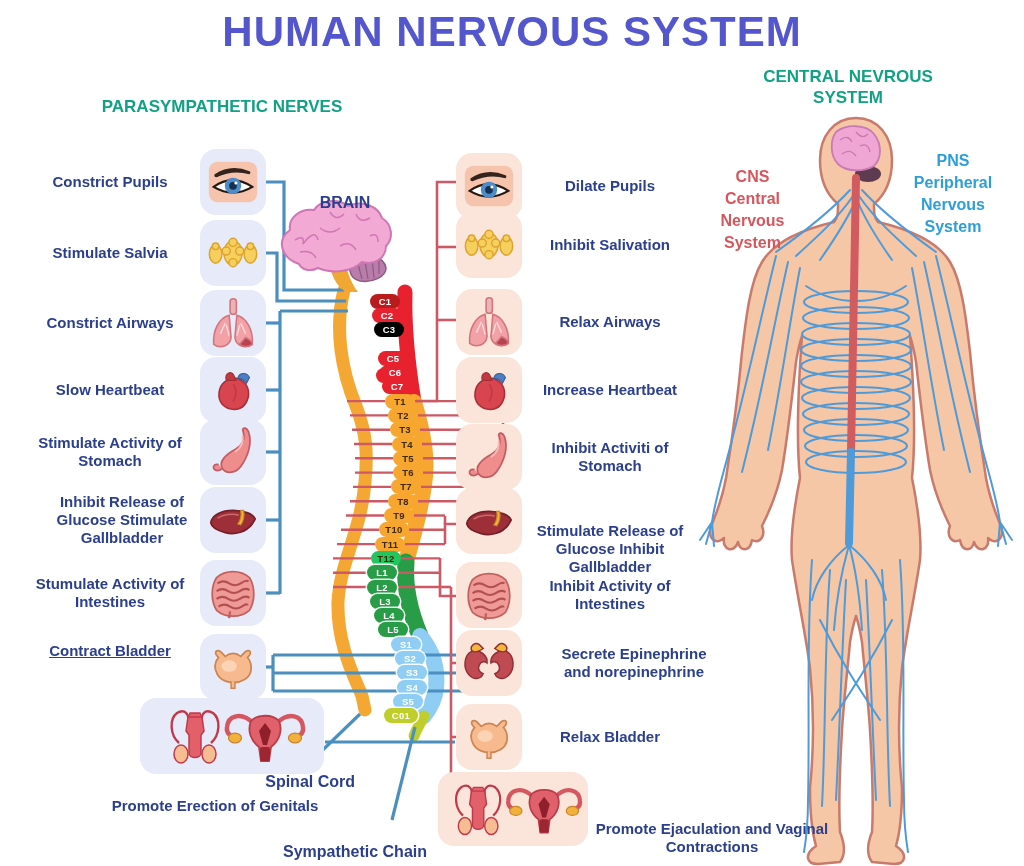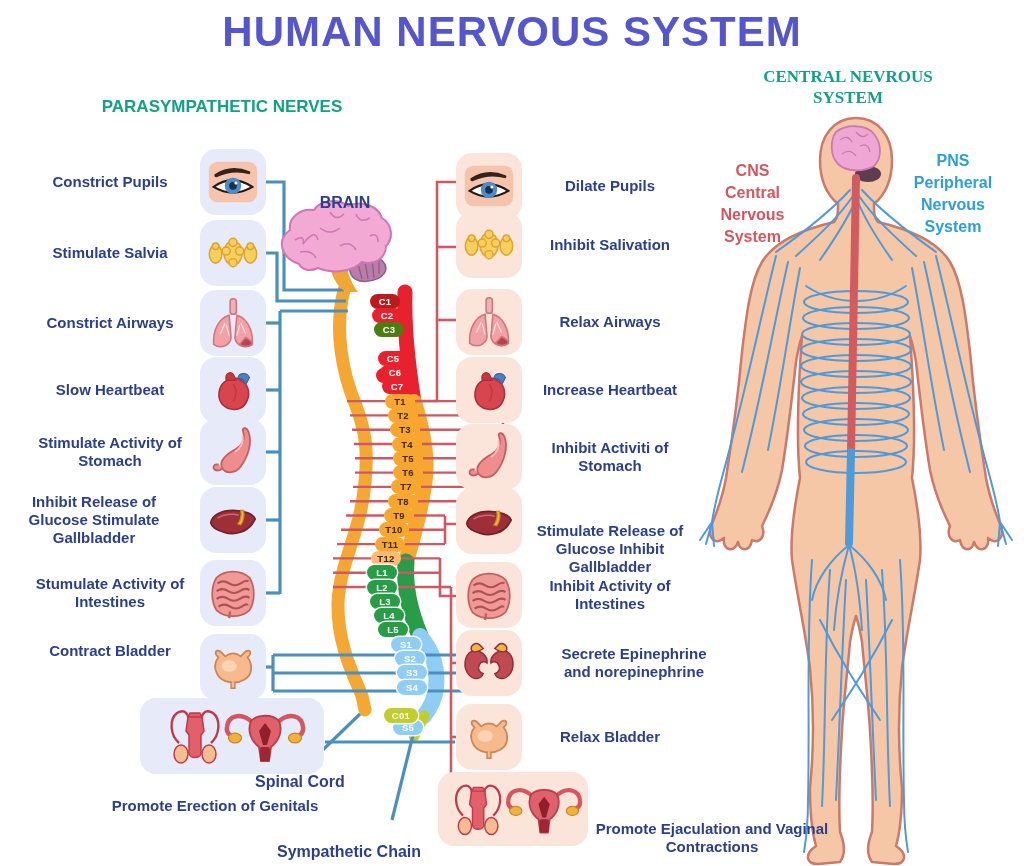--- a/index.html
+++ b/index.html
@@ -14,21 +14,21 @@
                transform:translateY(-50%);}
   .tile{border-radius:16px;z-index:2;display:flex;align-items:center;justify-content:center;}
   .tile.left{background:var(--leftTile);}
   .tile.right{background:var(--rightTile);}
   .tile svg{display:block;}
   .pill{position:absolute;z-index:3;height:15px;border-radius:8px;text-align:center;
         font-size:9.5px;font-weight:bold;line-height:15px;letter-spacing:.3px;}
   .pill.rim{box-shadow:0 0 0 1.5px rgba(255,255,255,.9);}
   .brain-label{font-size:16px;font-weight:bold;color:var(--label);text-align:center;}
   .cnspns{font-size:16px;font-weight:bold;text-align:center;line-height:22px;}
-  .annot{font-size:16px;font-weight:bold;color:var(--label);text-align:left;line-height:20px;}
+  .annot{font-size:16px;font-weight:bold;color:var(--label);text-align:right;line-height:20px;}
 </style>
 </head>
 <body>
 
 <div class="stage" style="--title: #5456ce; --heading: #12a184; --label: #2b3f8c; --leftTile: #e7eaf8; --rightTile: #fbe4d9;">
 
   <svg class="overlay" width="1024" height="866" viewBox="0 0 1024 866">
 
     <g fill="none" stroke-linecap="round">
       <path d="M405 292 C404 325 408 365 414 402" stroke="#e8212e" stroke-width="15"></path>
@@ -179,25 +179,25 @@
           <path d="M860 146 Q868 142 870 152"></path>
       </g>
       <path d="M856 178 L851 452" stroke="#d25b60" stroke-width="8" stroke-linecap="round" fill="none"></path>
       <path d="M851 452 L849 543" stroke="#4f9ad8" stroke-width="8" stroke-linecap="round" fill="none"></path>
     </g>
   </svg>
 
   <div class="abs col-heading" style="left:97px;top:96px;width:250px;">PARASYMPATHETIC NERVES</div>
 
   <div class="abs title">HUMAN NERVOUS SYSTEM</div>
-  <div class="abs col-heading" style="left:743px;top:66px;width:210px;font-family:Liberation Serif, serif;">CENTRAL NEVROUS SYSTEM</div>
+  <div class="abs col-heading" style="left:743px;top:66px;width:210px;">CENTRAL NEVROUS SYSTEM</div>
 
   <div class="abs brain-label" style="left:305px;top:194px;width:80px;">BRAIN</div>
 
-  <div class="abs cnspns" id="cns-block" style="left:695px;top:160px;width:115px;color:#d5575e;">
+  <div class="abs cnspns" id="cns-block" style="left:695px;top:166px;width:115px;color:#d5575e;">
       <div>CNS</div>
       <div>Central</div>
       <div>Nervous</div>
       <div>System</div>
     </div>
   <div class="abs cnspns" id="pns-block" style="left:893px;top:150px;width:120px;color:#2d9fd8;">
       <div>PNS</div>
       <div>Peripheral</div>
       <div>Nervous</div>
       <div>System</div>
@@ -265,42 +265,42 @@
         </svg>
       </div>
       <div class="abs organ-label" style="left:24px;top:452px;width:172px;">Stimulate Activity of Stomach</div>
       <div class="abs tile left" style="left:200px;top:487px;width:66px;height:66px;">
         <svg width="58" height="58" viewBox="0 0 60 60">
           <path d="M7 33 C8 25 18 20 30 20 C42 20 51 24 53 29 L50 34 C44 42 32 46 22 43 C14 41 8 38 7 33Z" fill="#9e2f38" stroke="#73202a" stroke-width="1.8"></path>
           <path d="M38 20 L41 20 C42 26 41 31 38 35 L35 34 C38 30 39 25 38 20Z" fill="#f2b637" stroke="#c8892a" stroke-width="1.2"></path>
           <path d="M14 28 C20 24 30 23 36 25" stroke="#c96a6f" stroke-width="1.6" fill="none"></path>
         </svg>
       </div>
-      <div class="abs organ-label" style="left:8px;top:520px;width:172px;">Inhibit Release of Glucose Stimulate Gallbladder</div>
+      <div class="abs organ-label" style="left:36px;top:520px;width:172px;">Inhibit Release of Glucose Stimulate Gallbladder</div>
       <div class="abs tile left" style="left:200px;top:560px;width:66px;height:66px;">
         <svg width="58" height="58" viewBox="0 0 60 60">
           <path d="M13 14 C7 24 7 38 13 48 C22 56 38 56 47 48 C53 38 53 24 47 14 C38 6 22 6 13 14Z" fill="#ef9a96" stroke="#c2605c" stroke-width="1.8"></path>
           <g stroke="#b25050" stroke-width="2.2" fill="none">
             <path d="M14 20 Q20 16 26 20 T38 20 T46 18"></path>
             <path d="M13 28 Q19 24 25 28 T37 28 T47 27"></path>
             <path d="M13 36 Q19 32 25 36 T37 36 T47 35"></path>
             <path d="M15 44 Q21 40 27 44 T39 44 T45 43"></path>
           </g>
           <path d="M27 49 L26 56" stroke="#c2605c" stroke-width="2.4"></path>
         </svg>
       </div>
       <div class="abs organ-label" style="left:24px;top:593px;width:172px;">Stumulate Activity of Intestines</div>
       <div class="abs tile left" style="left:200px;top:634px;width:66px;height:66px;">
         <svg width="58" height="58" viewBox="0 0 60 60">
           <path d="M15 20 C10 16 12 11 17 14 L22 19 C27 15 33 15 38 19 L43 14 C48 11 50 16 45 20 C51 28 50 38 42 43 C32 49 19 46 14 38 C10 31 11 25 15 20Z" fill="#f7ba8e" stroke="#cd8551" stroke-width="1.8"></path>
           <path d="M28 45 L28 52 L32 52 L32 45" fill="#f7ba8e" stroke="#cd8551" stroke-width="1.5"></path>
           <ellipse cx="26" cy="29" rx="8" ry="6" fill="#fbd3b5"></ellipse>
         </svg>
       </div>
-      <div class="abs organ-label" style="left:24px;top:651px;width:172px;">Contract Bladder</div>
+      <div class="abs organ-label" style="left:24px;top:651px;width:172px;text-decoration:underline;">Contract Bladder</div>
       <div class="abs tile left" style="left:140px;top:698px;width:184px;height:76px;">
         <svg width="176" height="70" viewBox="0 0 150 70">
           <g stroke="#c0394a" stroke-width="2.4" fill="none">
             <path d="M22 42 C13 34 12 18 20 12 C28 7 33 14 31 22"></path>
             <path d="M54 42 C63 34 64 18 56 12 C48 7 43 14 45 22"></path>
           </g>
           <path d="M33 12 L43 12 L45 17 L31 17Z" fill="#e2606a" stroke="#c0394a" stroke-width="1.3"></path>
           <path d="M31 16 L45 16 L47 30 L44 34 L44 52 C44 58 32 58 32 52 L32 34 L29 30Z" fill="#e2606a" stroke="#c0394a" stroke-width="1.5"></path>
           <ellipse cx="24" cy="53" rx="7" ry="9" fill="#f6bd93" stroke="#c0394a" stroke-width="1.5"></ellipse>
           <ellipse cx="52" cy="53" rx="7" ry="9" fill="#f6bd93" stroke="#c0394a" stroke-width="1.5"></ellipse>
@@ -429,43 +429,43 @@
           <path d="M94 20 C100 13 116 13 122 20 C126 30 122 40 114 46 L112 60 L104 60 L102 46 C94 40 90 30 94 20Z" fill="#e0606b" stroke="#b93c49" stroke-width="1.8"></path>
           <path d="M108 22 L114 30 L110 44 L106 44 L102 30Z" fill="#8f1f2b"></path>
           <rect x="103" y="46" width="10" height="14" rx="2" fill="#9e2633"></rect>
         </svg>
       </div>
       <div class="abs organ-label" style="left:562px;top:838px;width:300px;">Promote Ejaculation and Vaginal Contractions</div>
     </div>
   <div id="pills-layer">
       <div class="pill" style="left: 370px; top: 293.5px; width: 30px; background: #b91c1c; color: rgb(255, 255, 255);">C1</div>
       <div class="pill" style="left: 372px; top: 307.8px; width: 30px; background: rgb(232, 33, 46); color: rgb(255, 255, 255);">C2</div>
-      <div class="pill" style="left: 374px; top: 322.1px; width: 30px; background: #4d7c0f; color: rgb(255, 255, 255);">C3</div>
+      <div class="pill" style="left: 374px; top: 322.1px; width: 30px; background: #000000; color: rgb(255, 255, 255);">C3</div>
       <div class="pill" style="left: 376px; top: 336.4px; width: 30px; background: rgb(232, 33, 46); color: rgb(255, 255, 255); margin-top: 32px;">C4</div>
       <div class="pill" style="left: 378px; top: 350.7px; width: 30px; background: rgb(232, 33, 46); color: rgb(255, 255, 255);">C5</div>
       <div class="pill" style="left: 380px; top: 365px; width: 30px; background: rgb(232, 33, 46); color: rgb(255, 255, 255);">C6</div>
       <div class="pill" style="left: 382px; top: 379.3px; width: 30px; background: rgb(232, 33, 46); color: rgb(255, 255, 255);">C7</div>
       <div class="pill" style="left: 385px; top: 393.6px; width: 30px; background: rgb(247, 167, 47); color: rgb(63, 42, 8);">T1</div>
       <div class="pill" style="left: 388px; top: 407.9px; width: 30px; background: rgb(247, 167, 47); color: rgb(63, 42, 8);">T2</div>
       <div class="pill" style="left: 390px; top: 422.2px; width: 30px; background: rgb(247, 167, 47); color: rgb(63, 42, 8);">T3</div>
       <div class="pill" style="left: 392px; top: 436.5px; width: 30px; background: rgb(247, 167, 47); color: rgb(63, 42, 8);">T4</div>
       <div class="pill" style="left: 393px; top: 450.8px; width: 30px; background: rgb(247, 167, 47); color: rgb(63, 42, 8);">T5</div>
       <div class="pill" style="left: 393px; top: 465.1px; width: 30px; background: rgb(247, 167, 47); color: rgb(63, 42, 8);">T6</div>
       <div class="pill" style="left: 391px; top: 479.4px; width: 30px; background: rgb(247, 167, 47); color: rgb(63, 42, 8);">T7</div>
       <div class="pill" style="left: 388px; top: 493.7px; width: 30px; background: rgb(247, 167, 47); color: rgb(63, 42, 8);">T8</div>
       <div class="pill" style="left: 384px; top: 508px; width: 30px; background: rgb(247, 167, 47); color: rgb(63, 42, 8);">T9</div>
       <div class="pill" style="left: 379px; top: 522.3px; width: 30px; background: rgb(247, 167, 47); color: rgb(63, 42, 8);">T10</div>
       <div class="pill" style="left: 375px; top: 536.6px; width: 30px; background: rgb(247, 167, 47); color: rgb(63, 42, 8);">T11</div>
-      <div class="pill" style="left: 371px; top: 550.9px; width: 30px; background: #fdba74; color: rgb(63, 42, 8);">T12</div>
+      <div class="pill" style="left: 371px; top: 550.9px; width: 30px; background: #22c55e; color: rgb(63, 42, 8);">T12</div>
       <div class="pill rim" style="left: 367px; top: 565.2px; width: 30px; background: rgb(40, 156, 71); color: rgb(255, 255, 255);">L1</div>
       <div class="pill rim" style="left: 367px; top: 579.5px; width: 30px; background: rgb(40, 156, 71); color: rgb(255, 255, 255);">L2</div>
       <div class="pill rim" style="left: 370px; top: 593.8px; width: 30px; background: rgb(40, 156, 71); color: rgb(255, 255, 255);">L3</div>
       <div class="pill rim" style="left: 374px; top: 608.1px; width: 30px; background: rgb(40, 156, 71); color: rgb(255, 255, 255);">L4</div>
       <div class="pill rim" style="left: 378px; top: 622.4px; width: 30px; background: rgb(40, 156, 71); color: rgb(255, 255, 255);">L5</div>
       <div class="pill rim" style="left: 391px; top: 636.7px; width: 30px; background: rgb(143, 205, 244); color: rgb(255, 255, 255);">S1</div>
       <div class="pill rim" style="left: 395px; top: 651px; width: 30px; background: rgb(143, 205, 244); color: rgb(255, 255, 255);">S2</div>
       <div class="pill rim" style="left: 397px; top: 665.3px; width: 30px; background: rgb(143, 205, 244); color: rgb(255, 255, 255);">S3</div>
       <div class="pill rim" style="left: 397px; top: 679.6px; width: 30px; background: rgb(143, 205, 244); color: rgb(255, 255, 255);">S4</div>
-      <div class="pill rim" style="left: 393px; top: 693.9px; width: 30px; background: rgb(143, 205, 244); color: rgb(255, 255, 255); margin-top: 26px;">S5</div>
+      <div class="pill rim" style="left: 393px; top: 693.9px; width: 30px; background: rgb(143, 205, 244); color: rgb(255, 255, 255);">S5</div>
       <div class="pill rim" style="left: 384px; top: 708.2px; width: 34px; background: rgb(191, 206, 42); color: rgb(255, 255, 255);">C01</div>
     </div>
 
 </div>
 
 </body></html>

